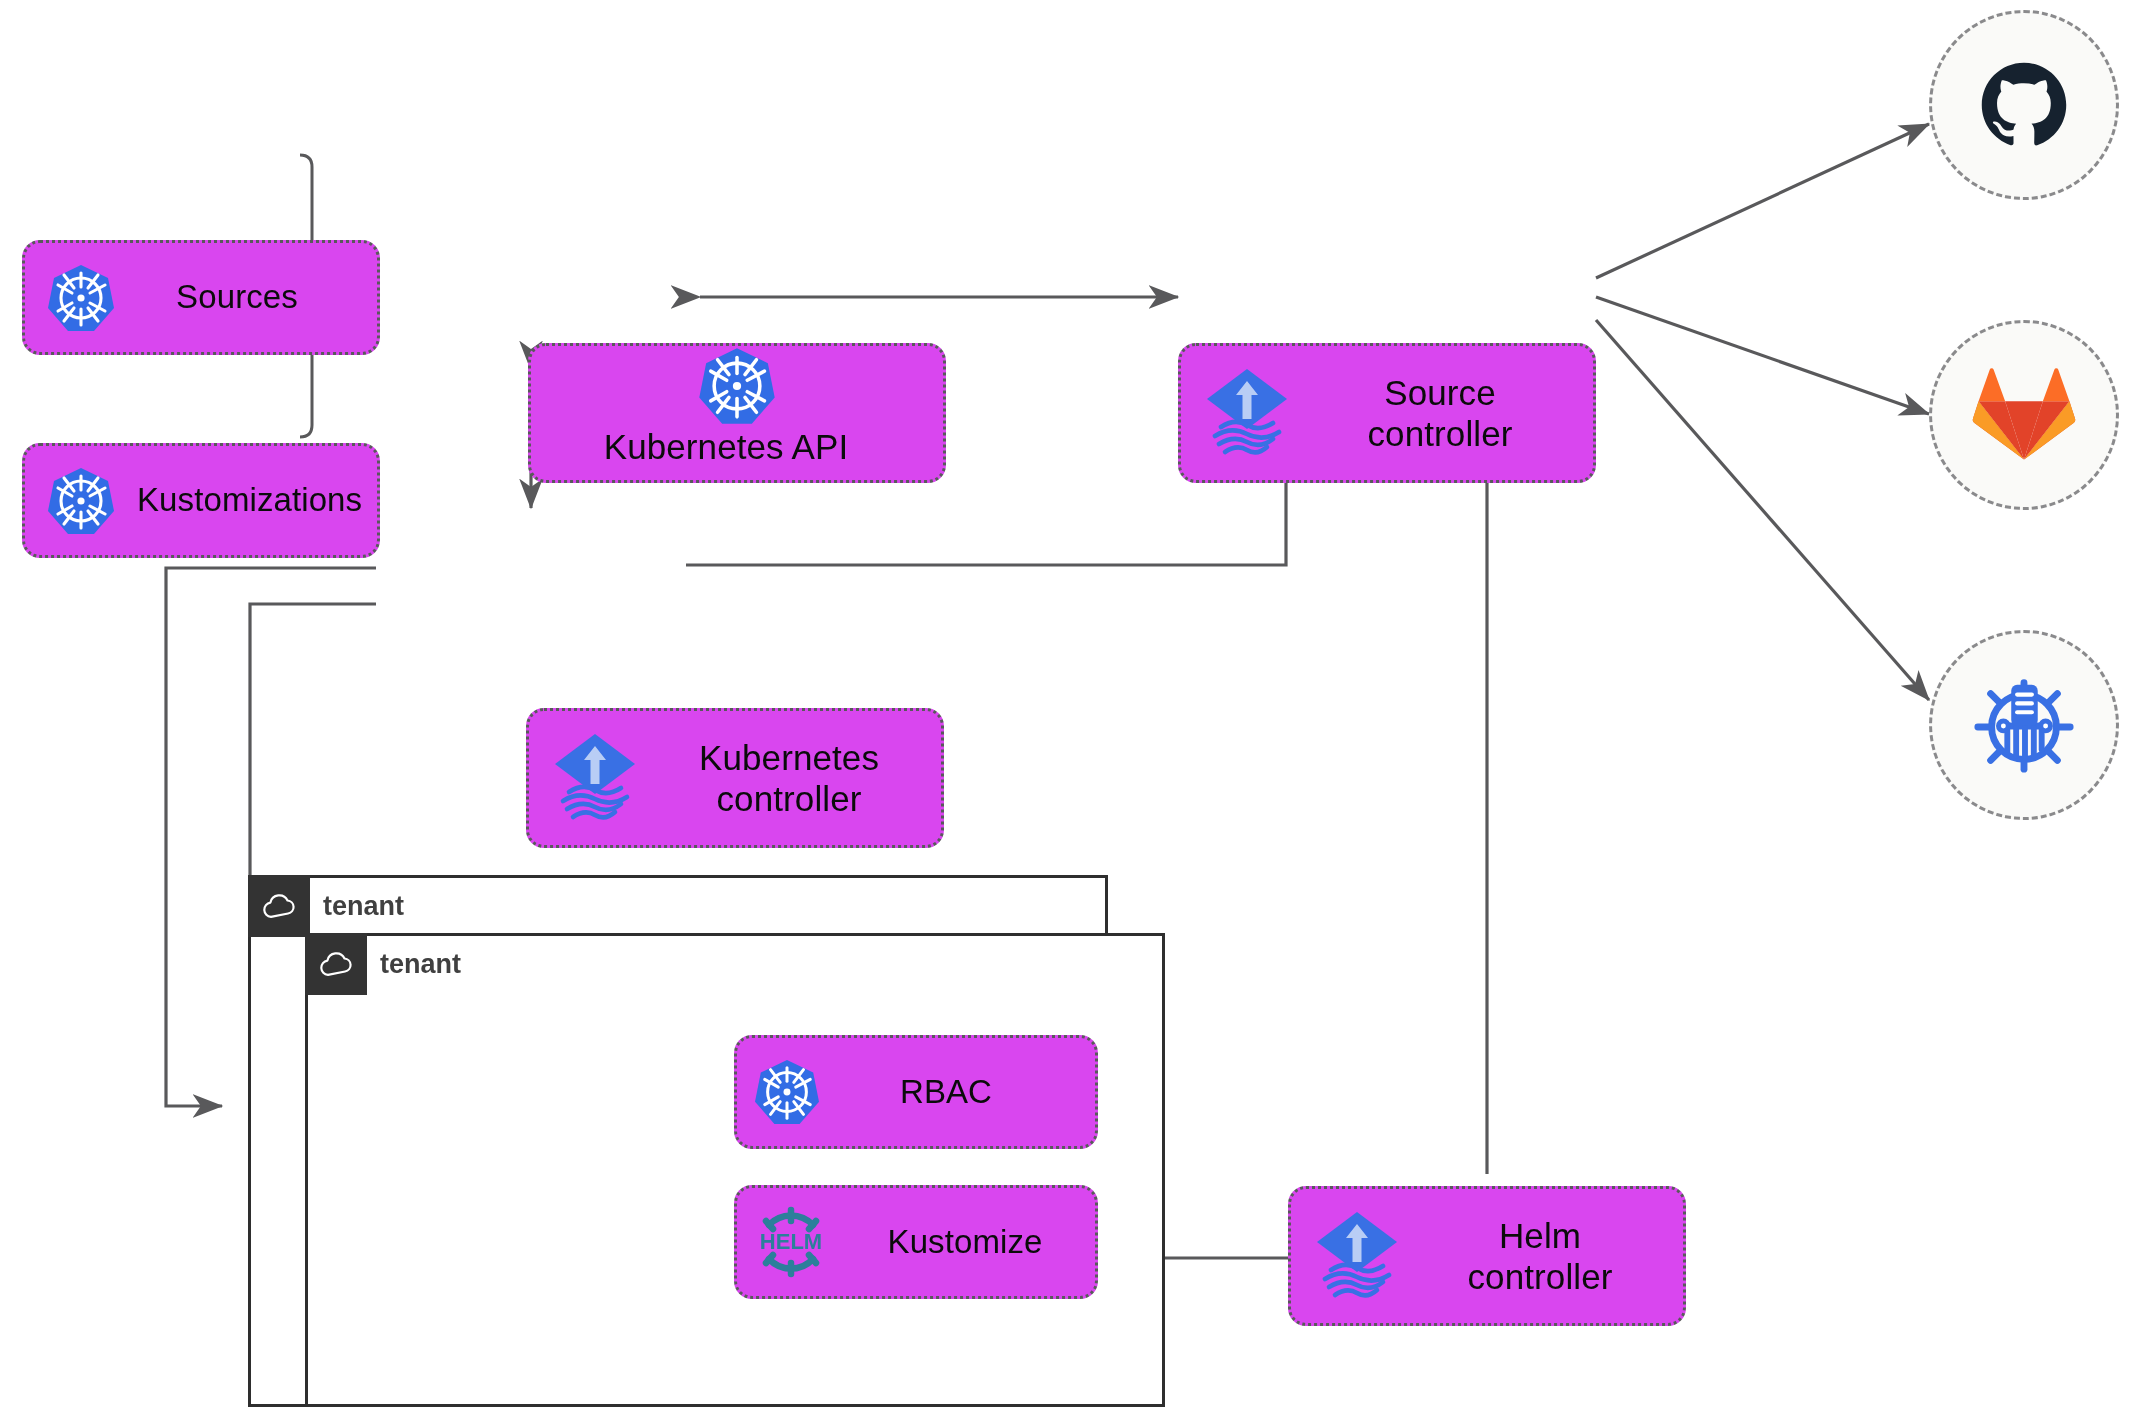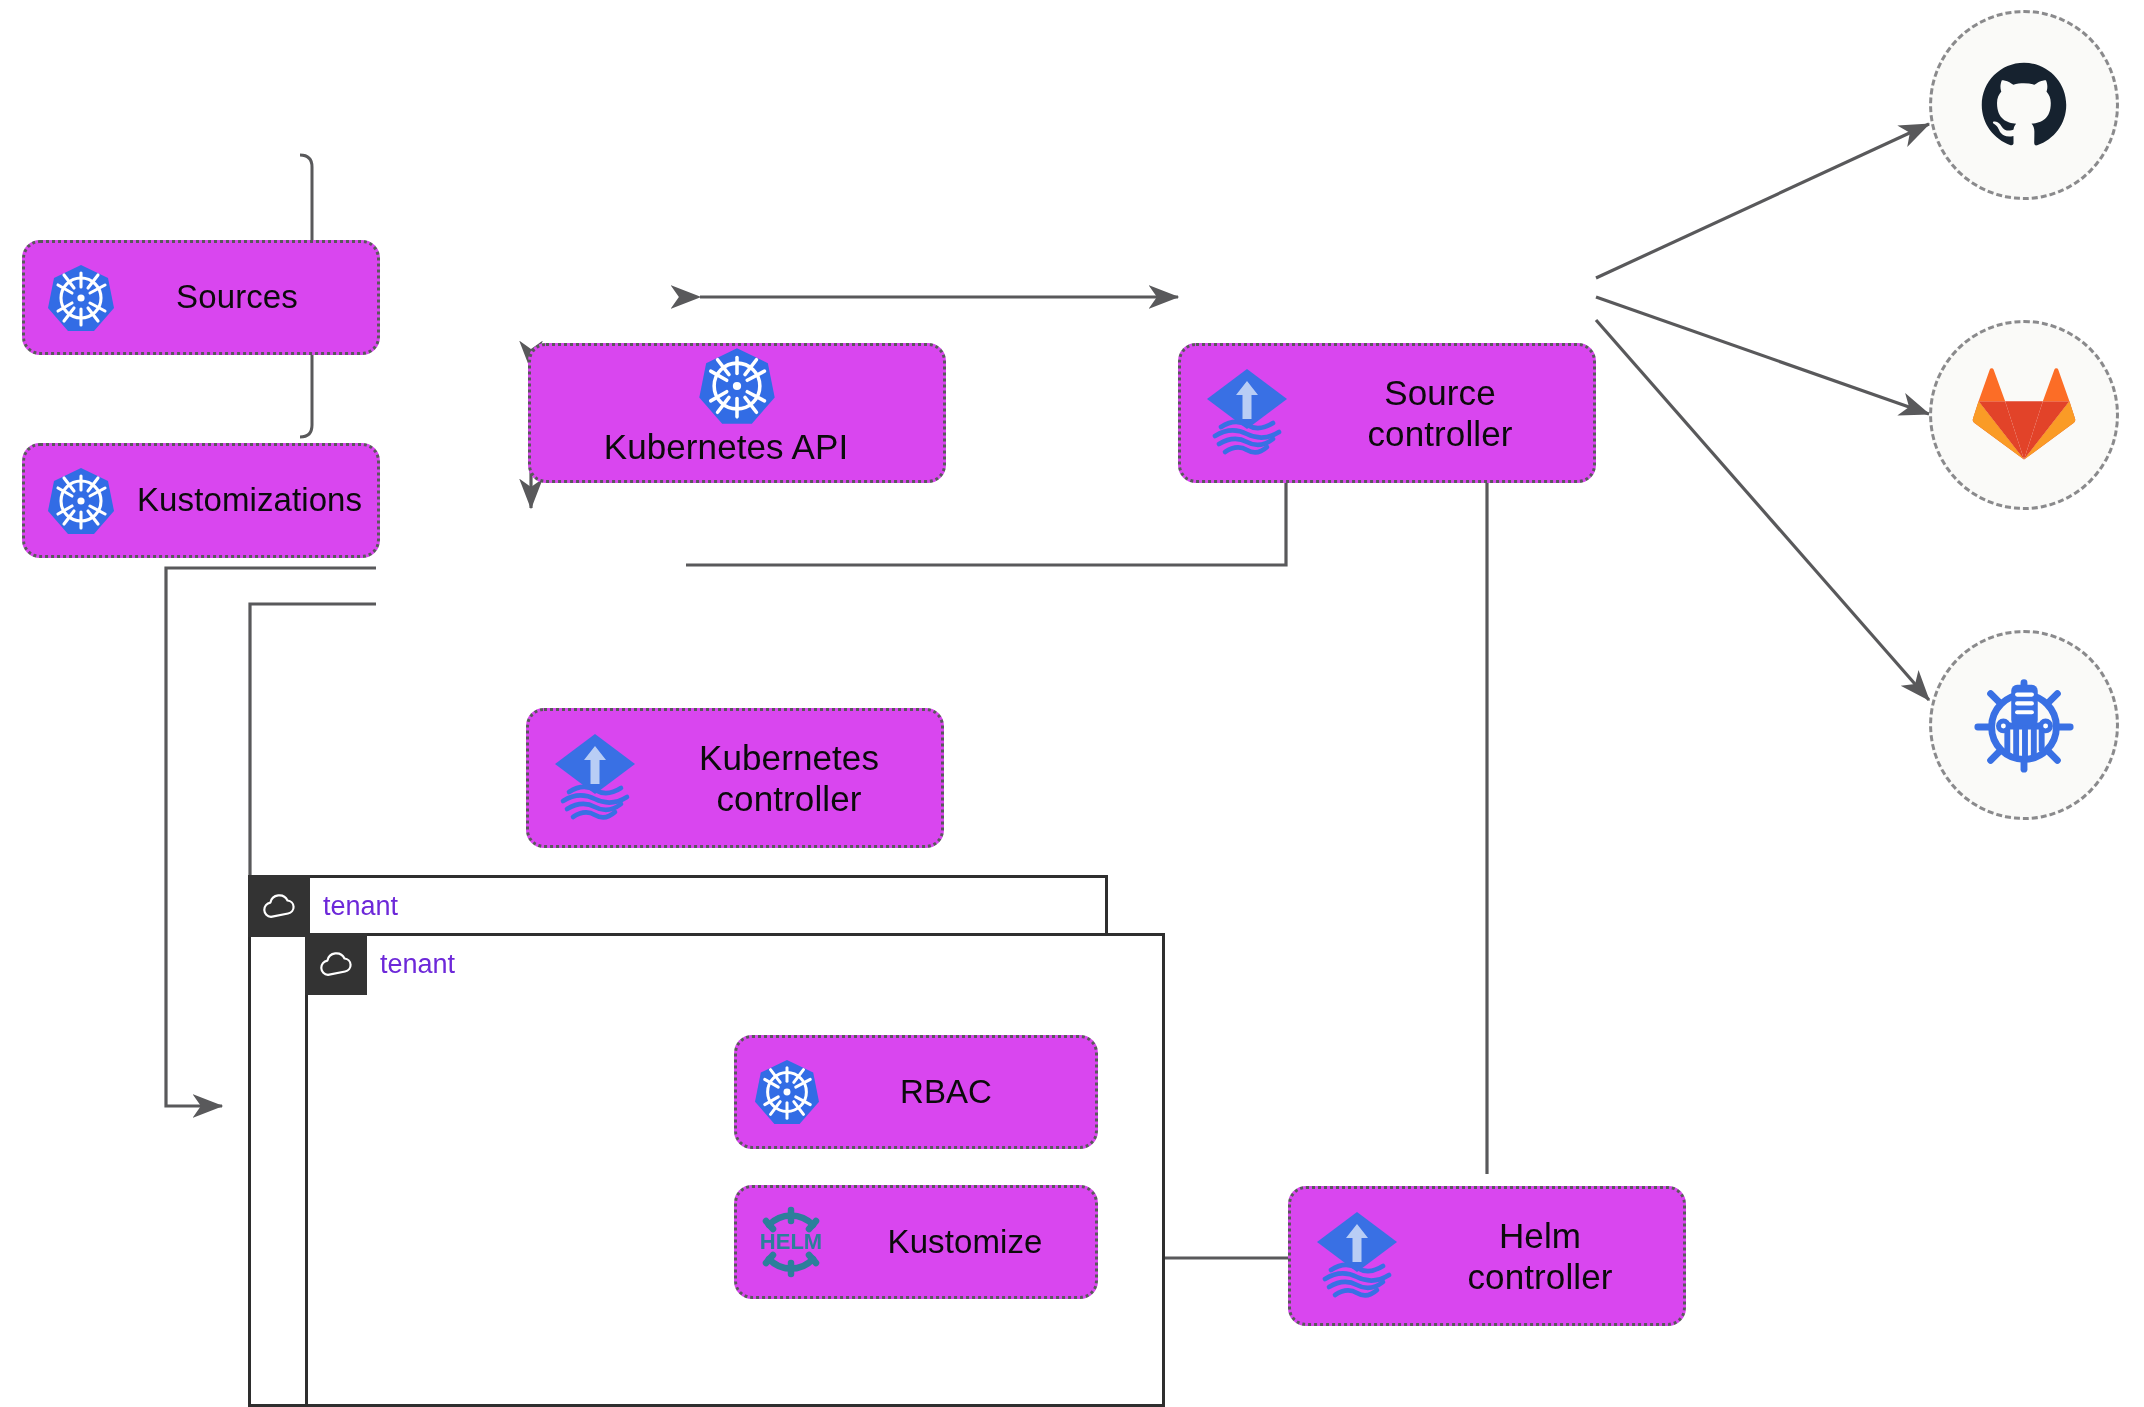--- a/index.html
+++ b/index.html
@@ -39,21 +39,21 @@
     position:absolute;background:#ffffff;border:3px solid #2e2e2e;
     box-sizing:border-box;z-index:2;
   }
   .tenant .tab{
     position:absolute;left:-3px;top:-3px;height:62px;
     background:#333333;display:flex;align-items:center;
     padding:0 14px;box-sizing:border-box;
   }
   .tenant .tabname{
     position:absolute;top:-3px;height:62px;display:flex;align-items:center;
-    color:#6d28d9;font-size:27px;
+    color:#404040;font-size:27px;font-weight:bold;
   }
 
   .kwheel{display:block}
   .fluxlogo{display:block}
 </style>
 </head>
 <body>
 
 <div id="stage">
 

